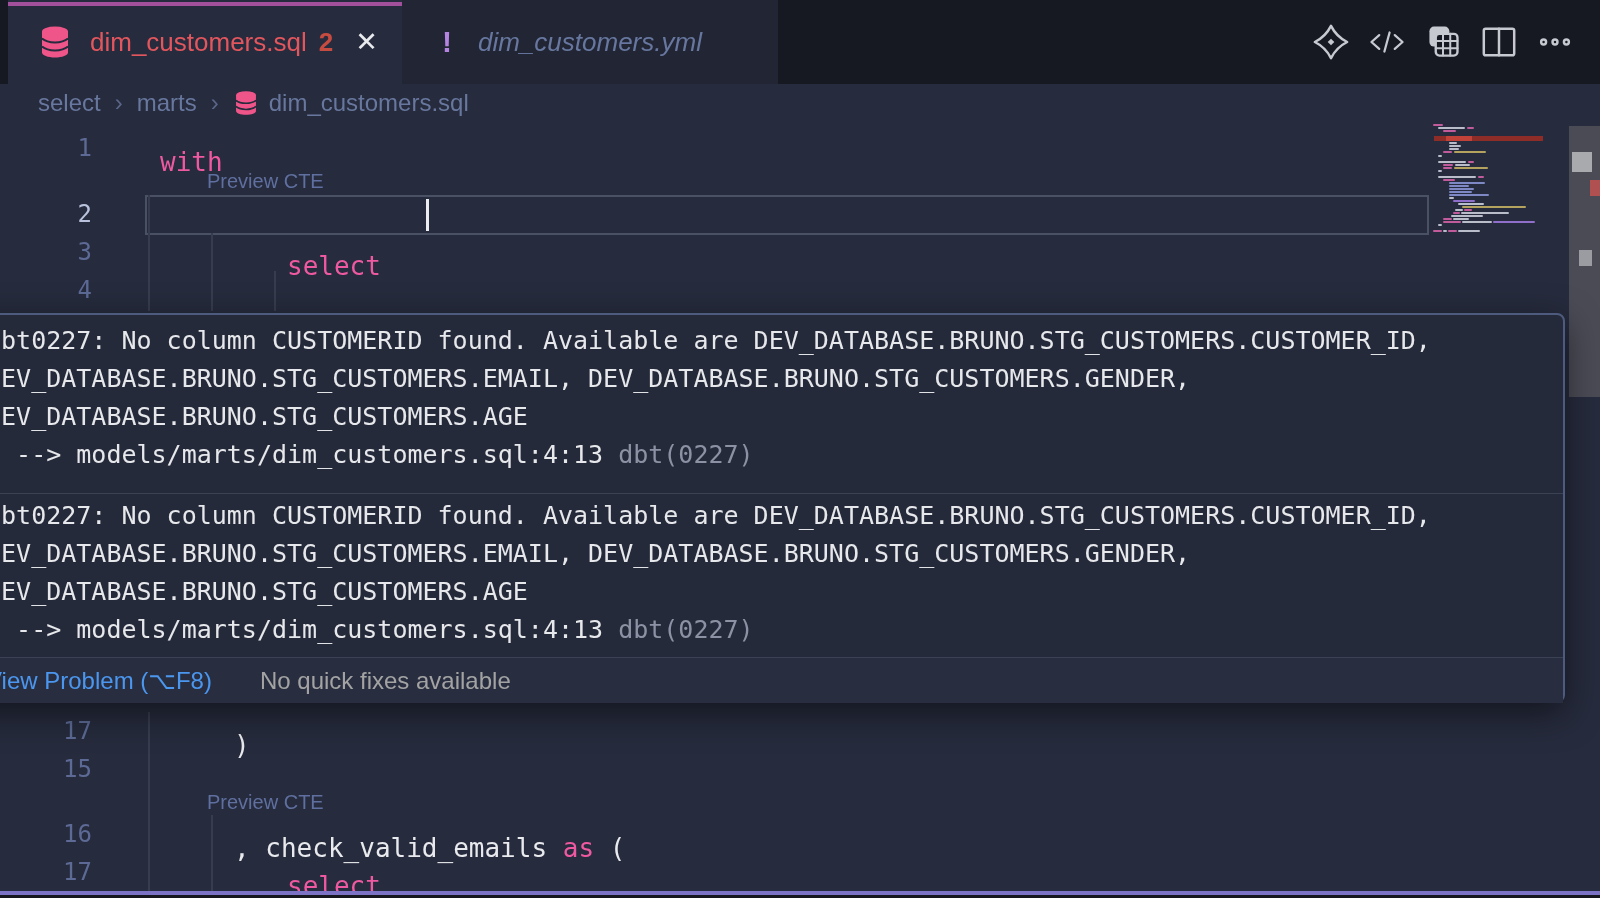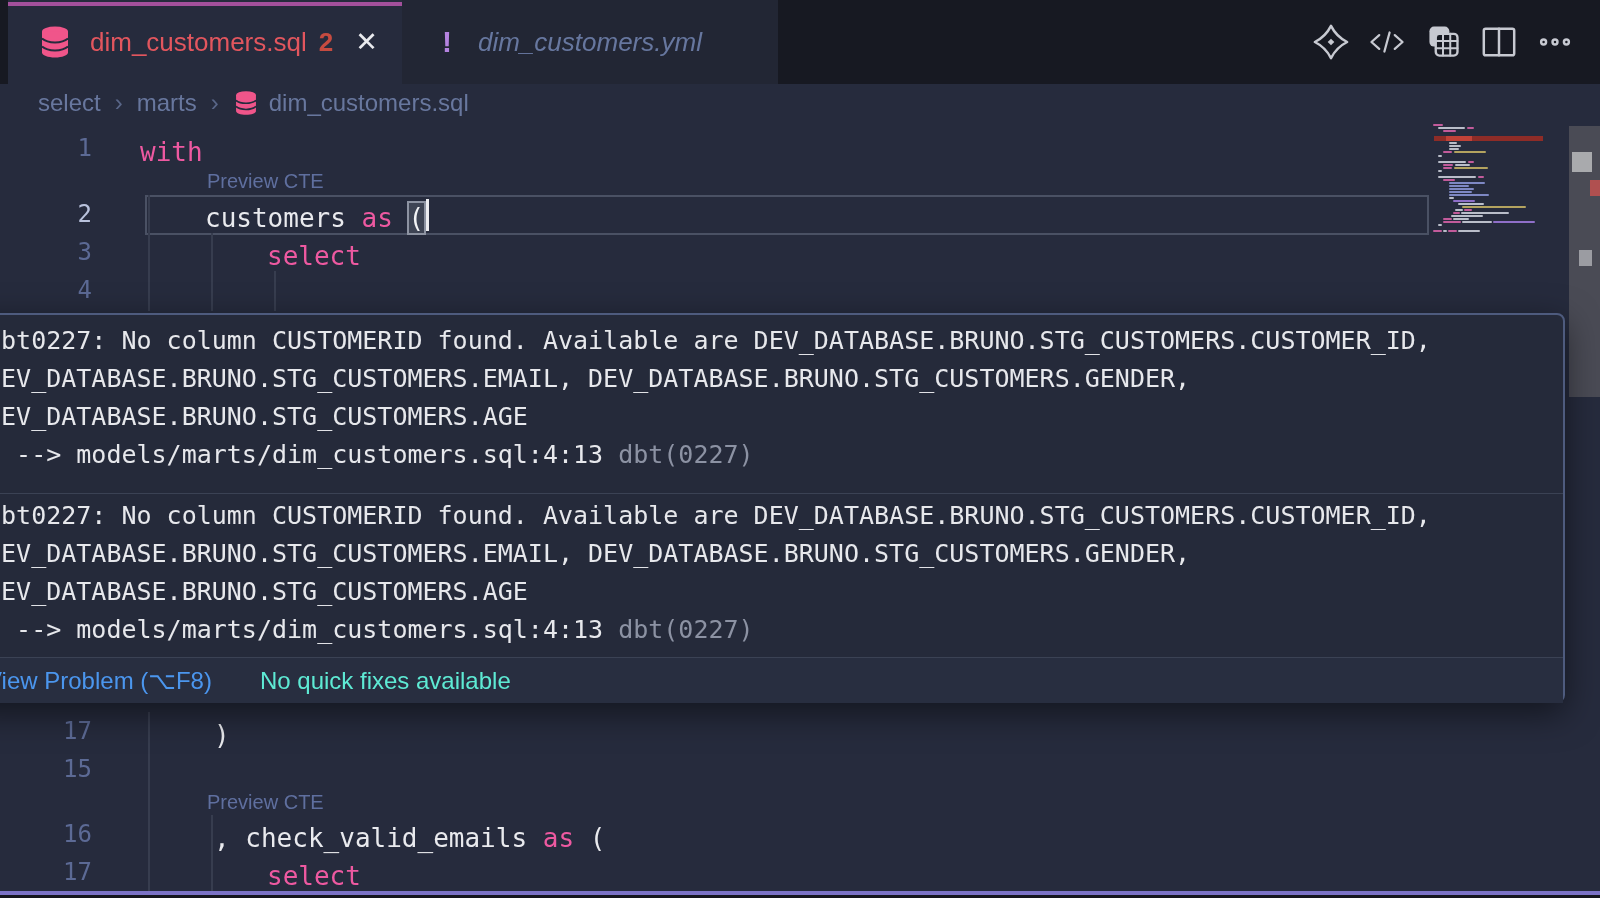--- a/index.html
+++ b/index.html
@@ -30,21 +30,21 @@
     display:flex; align-items:center; color:#68779e; font-size:24px; padding-left:38px; }
   .crumb { cursor:pointer; }
   .crumb-sep { margin:0 14px; color:#596688; }
   .breadcrumb .db-icon { width:26px; height:26px; margin:0 10px 0 0; }
   
   .editor { position:absolute; left:0; top:122px; width:1600px; height:776px; background:#262b3d;
     font-family:"DejaVu Sans Mono", monospace; font-size:26px; }
   .code-row { position:absolute; left:0; width:1430px; height:38px; }
   .linenum { position:absolute; left:0; top:0; width:92px; text-align:right; color:#5c6a95; font-size:24px; line-height:38px; }
   .linenum.cur { color:#b9c2dc; }
-  .tokens { position:absolute; top:4px; height:38px; line-height:38px; white-space:pre; color:#e9eaee; }
+  .tokens { position:absolute; top:14px; height:38px; line-height:38px; white-space:pre; color:#e9eaee;margin-left:20px; }
   .tok-kw { color:#ee59a1; }
   .tok-pl { color:#e9eaee; }
   .tok-err { background:#4c6676; color:#f2f3f5; text-decoration:underline; text-decoration-style:wavy;
     text-decoration-color:#e34b4b; text-decoration-thickness:2px; text-underline-offset:6px;
     padding:0 2px; }
   .tok-brk { background:#3e4454; outline:2px solid #8d93a2; color:#f2f3f5; }
   .codelens { position:absolute; color:#5f6f9f; font-family:"Liberation Sans", sans-serif; font-size:20px;
     height:28px; line-height:28px; cursor:pointer; }
   .cur-line-box { position:absolute; left:145px; top:195px; width:1284px; height:40px;
     border:2px solid #4a5164; }
@@ -63,21 +63,21 @@
     box-shadow:0 10px 34px rgba(0,0,0,.5); z-index:5;
     font-family:"DejaVu Sans Mono", monospace; }
   .hover-block { position:absolute; left:20px; right:14px; }
   .hover-line { height:38px; line-height:38px; white-space:pre; font-size:25px; color:#e7e8ec; }
   .seg-dim { color:#8c92a3; }
   .hover-sep { position:absolute; left:0; top:178px; width:100%; height:1px; background:#3b4254; }
   .hover-status { position:absolute; left:0; top:342px; width:100%; height:46px; background:#282e40;
     border-top:1px solid #3b4254; display:flex; align-items:center; padding-left:20px;
     font-family:"Liberation Sans", sans-serif; font-size:24px; }
   .status-link { color:#4b96ee; cursor:pointer; white-space:pre; }
-  .status-text { color:#5eead4; margin-left:48px; white-space:pre; }
+  .status-text { color:#a3a3a3; margin-left:48px; white-space:pre; }
   
   .bottom-line { position:absolute; left:0; top:891px; width:1600px; height:4px; background:#7b72c6; }
   .bottom-edge { position:absolute; left:0; top:895px; width:1600px; height:3px; background:#15161e; }
 </style>
 </head>
 <body>
 
 <div class="screen">
 
   <div class="tabbar">
@@ -162,21 +162,20 @@
         <div class="indent-guide" style="left: 211px; top: 693px; height: 76px;"></div>
       </div>
     <div id="code-lines">
         <div class="code-row" style="top: 7px;">
           <span class="linenum">1</span>
           <span class="tokens" style="left: 140px;"><span class="tok-kw">with</span></span>
         </div>
         <div class="codelens" style="left: 207px; top: 45px;">Preview CTE</div>
         <div class="code-row" style="top: 73px;">
           <span class="linenum cur">2</span>
-          <span class="tokens" style="left: 205px;"><span class="tok-pl">customers </span><span class="tok-kw">as</span><span class="tok-pl"> </span><span class="tok-brk">(</span></span>
         </div>
         <div class="code-row" style="top: 111px;">
           <span class="linenum">3</span>
           <span class="tokens" style="left: 267px;"><span class="tok-kw">select</span></span>
         </div>
         <div class="code-row" style="top: 149px;">
           <span class="linenum">4</span>
         </div>
         <div class="code-row" style="top: 590px;">
           <span class="linenum">17</span>

